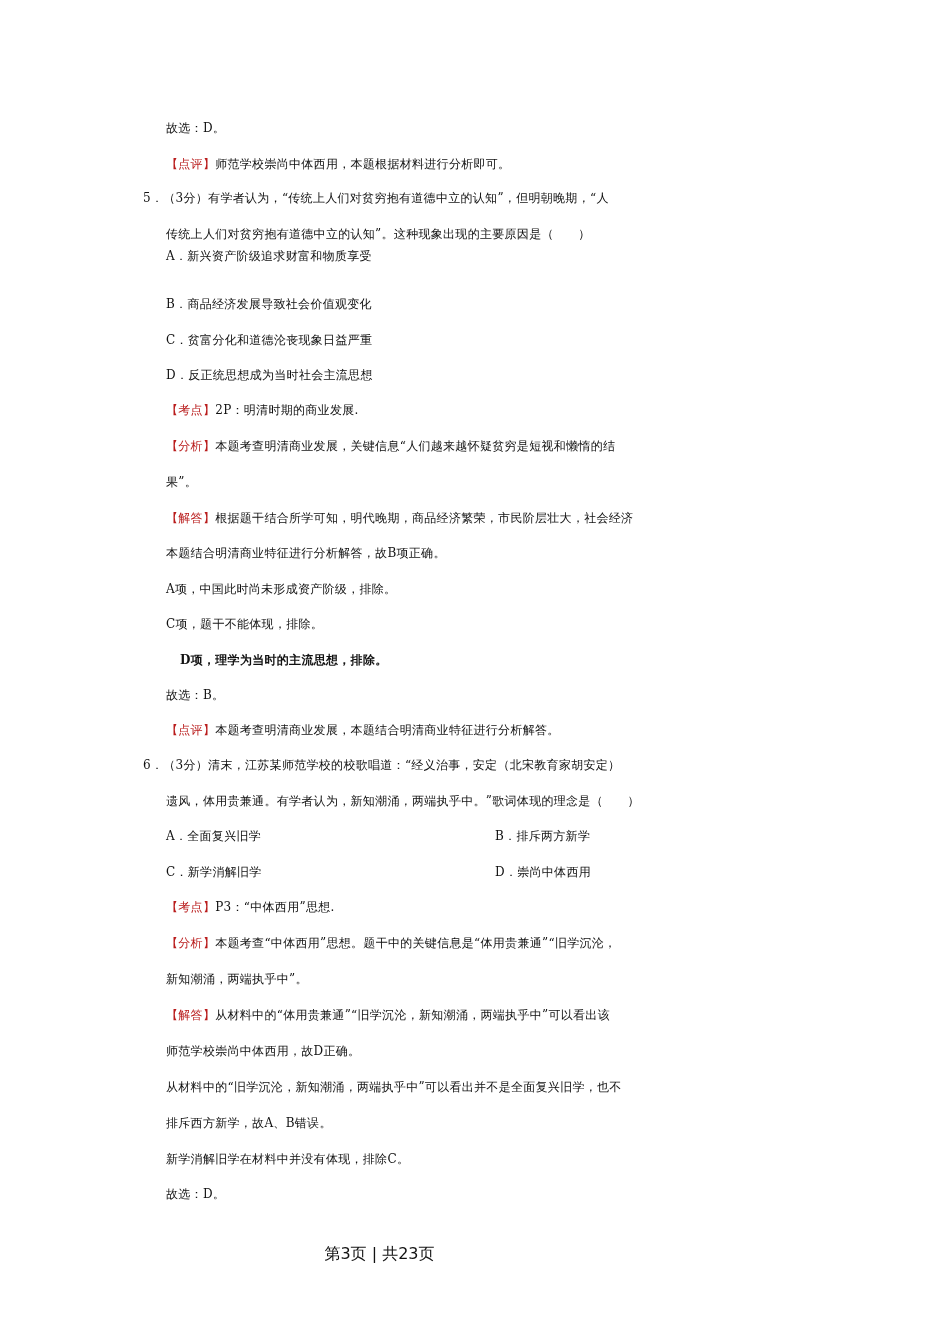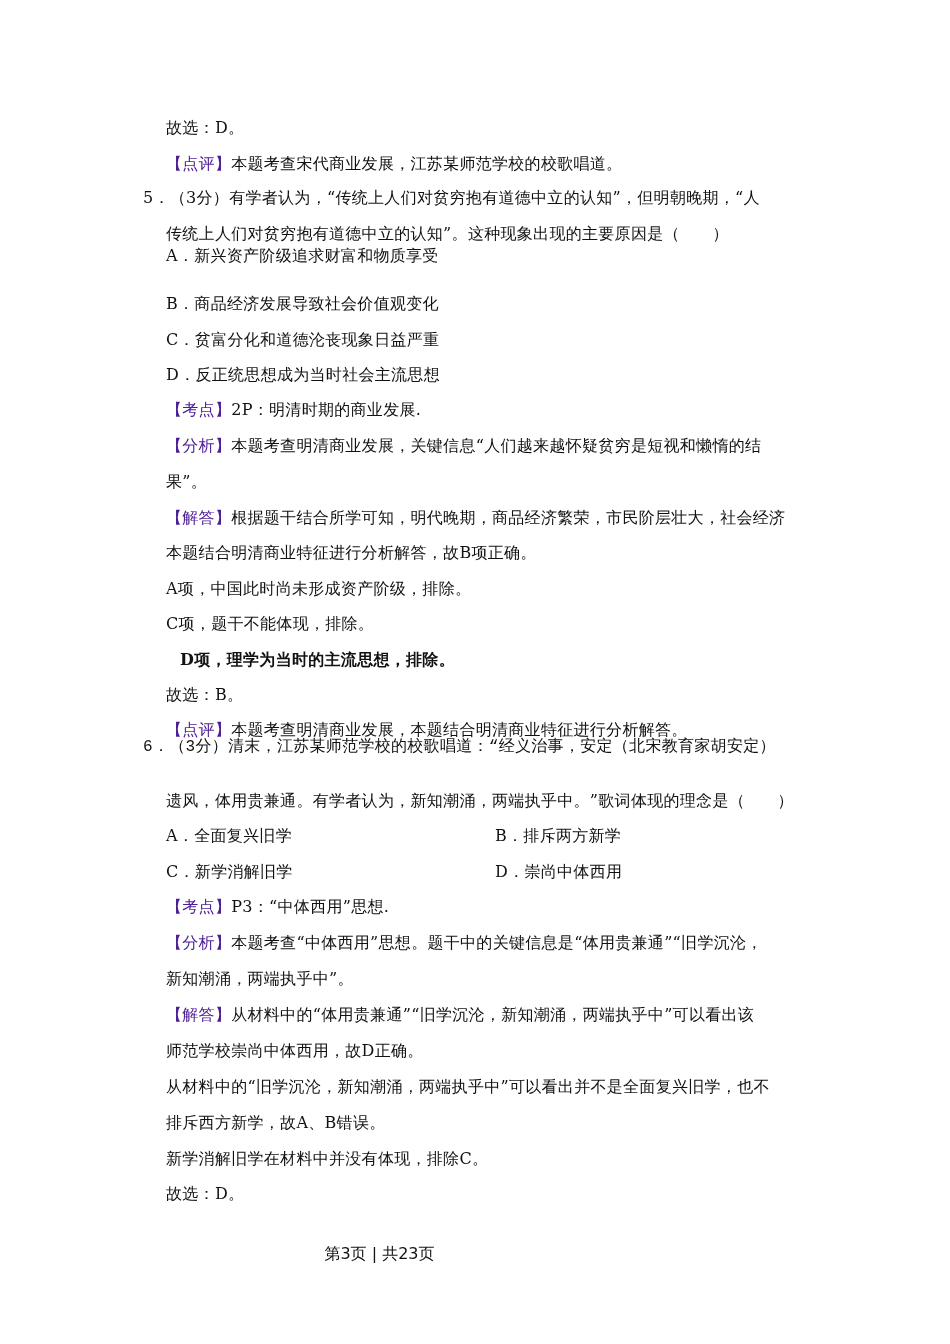--- a/index.html
+++ b/index.html
@@ -1,30 +1,30 @@
 <!DOCTYPE html>
 <html><head>
 <meta charset="utf-8">
 <style>
   html, body { margin: 0; padding: 0; background: #ffffff; }
   body { width: 950px; height: 1344px; position: relative; overflow: hidden;
          font-family: "DejaVu Serif", "Liberation Serif", serif; color: #111; }
-  .line { position: absolute; font-size: 16px; line-height: 20px; white-space: nowrap; letter-spacing: 0.3px; }
-  .tag { color: #4c1d95; margin-top: 19px; }
+  .line { position: absolute; font-size: 12px; line-height: 20px; white-space: nowrap; letter-spacing: 0.3px; }
+  .tag { color: #b91c1c; margin-top: 19px; }
   .footer { position: absolute; top: 1244px; left: 0; width: 759px; text-align: center;
             font-family: "DejaVu Sans", "Liberation Sans", sans-serif; font-size: 16px; color: #111; }
 </style>
 </head>
 <body>
 
 <div>
 
   <div class="line" style="top:118px;left:166px;">故选：D。</div>
   <div class="line" style="top:154px;left:166px;">
-    <span class="tag">【点评】</span><span>本题考查宋代商业发展，江苏某师范学校的校歌唱道。</span>
+    <span class="tag">【点评】</span><span>师范学校崇尚中体西用，本题根据材料进行分析即可。</span>
   </div>
 
   <div class="line" style="top:188px;left:143px;">
     <span>5．</span><span>（3分）有学者认为，“传统上人们对贫穷抱有道德中立的认知”，但明朝晚期，“人</span>
   </div>
   <div class="line" style="top:224px;left:166px;">传统上人们对贫穷抱有道德中立的认知”。这种现象出现的主要原因是（　　）</div>
   <div class="line" style="top:246px;left:166px;">A．新兴资产阶级追求财富和物质享受</div>
   <div class="line" style="top:294px;left:166px;">B．商品经济发展导致社会价值观变化</div>
   <div class="line" style="top:330px;left:166px;">C．贫富分化和道德沦丧现象日益严重</div>
   <div class="line" style="top:365px;left:166px;">D．反正统思想成为当时社会主流思想</div>
@@ -42,21 +42,21 @@
   </div>
   <div class="line" style="top:543px;left:166px;">本题结合明清商业特征进行分析解答，故B项正确。</div>
   <div class="line" style="top:579px;left:166px;">A项，中国此时尚未形成资产阶级，排除。</div>
   <div class="line" style="top:614px;left:166px;">C项，题干不能体现，排除。</div>
   <div class="line" style="top:650px;left:180px;font-weight:bold;">D项，理学为当时的主流思想，排除。</div>
   <div class="line" style="top:685px;left:166px;">故选：B。</div>
   <div class="line" style="top:720px;left:166px;">
     <span class="tag">【点评】</span><span>本题考查明清商业发展，本题结合明清商业特征进行分析解答。</span>
   </div>
 
-  <div class="line" style="top:737px;left:143px;font-family:Liberation Mono, monospace;">
+  <div class="line" style="top:755px;left:143px;">
     <span>6．</span><span>（3分）清末，江苏某师范学校的校歌唱道：“经义治事，安定（北宋教育家胡安定）</span>
   </div>
   <div class="line" style="top:791px;left:166px;">遗风，体用贵兼通。有学者认为，新知潮涌，两端执乎中。”歌词体现的理念是（　　）</div>
   <div class="line" style="top:826px;left:166px;">A．全面复兴旧学</div>
   <div class="line" style="top:826px;left:495px;">B．排斥两方新学</div>
   <div class="line" style="top:862px;left:166px;">C．新学消解旧学</div>
   <div class="line" style="top:862px;left:495px;">D．崇尚中体西用</div>
 
   <div class="line" style="top:897px;left:166px;">
     <span class="tag">【考点】</span><span>P3：“中体西用”思想.</span>

